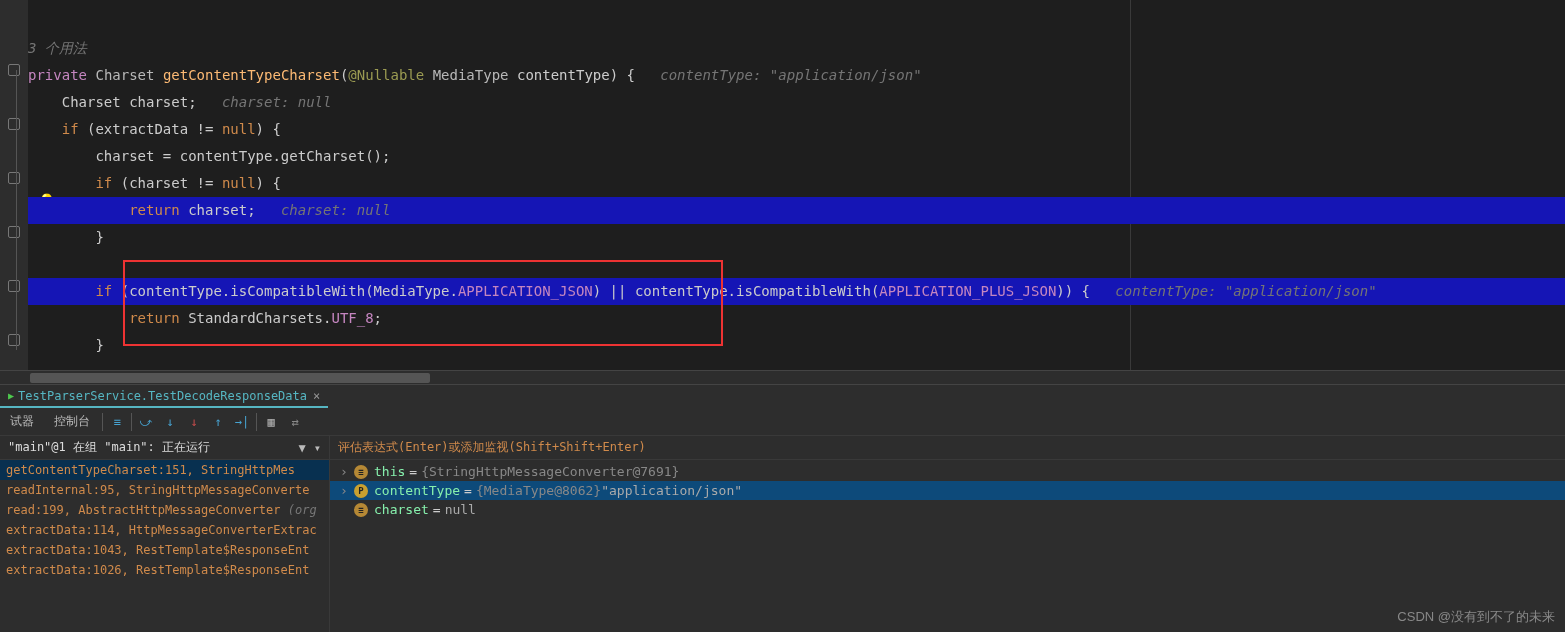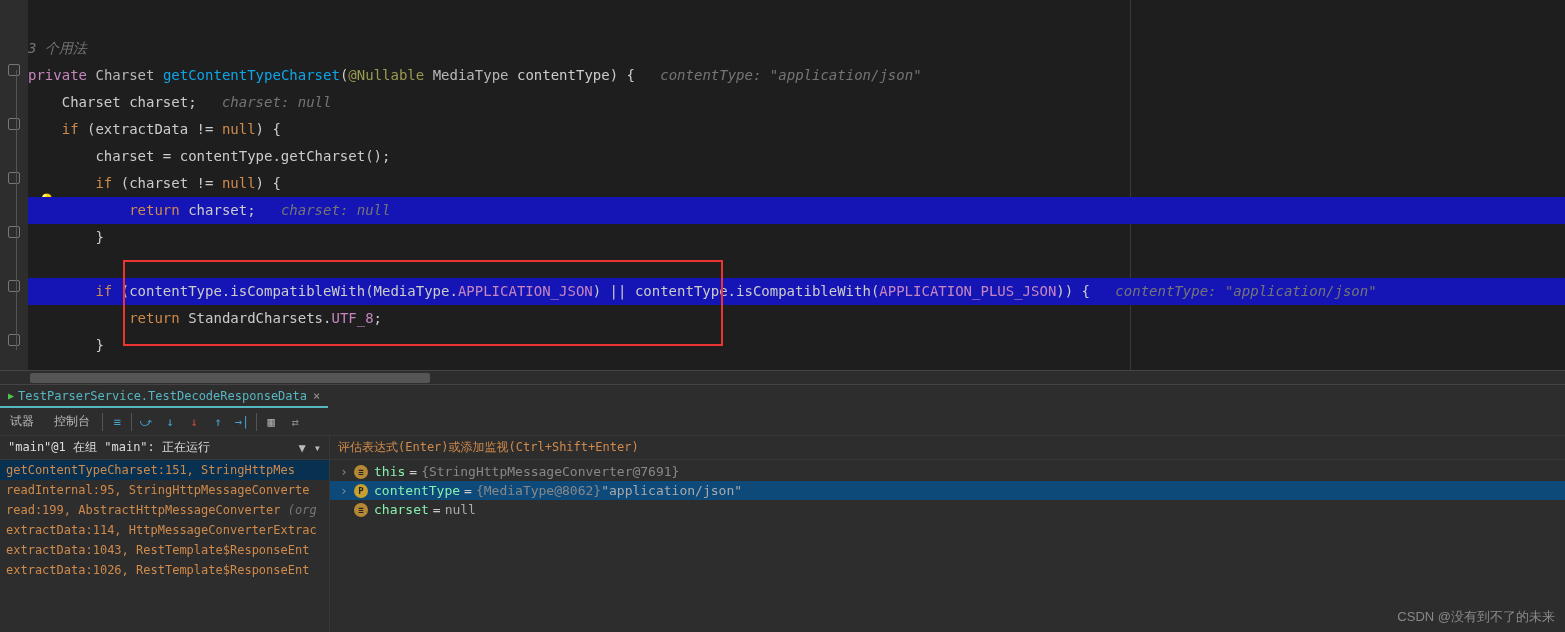--- a/index.html
+++ b/index.html
@@ -50,21 +50,21 @@
 .code-line {
   height: 27px;
   line-height: 27px;
   white-space: pre;
   position: relative;
 }
 .hint { color: #757575; font-style: italic; }
 .kw-private { color: #c586c0; }
 .kw-orange { color: #d08a4b; }
 .type { color: #b8b8b8; }
-.method { color: #0ea5e9; }
+.method { color: #fdba74; }
 .anno { color: #9b9b52; }
 .field { color: #c586c0; }
 .hl-blue { background: #1515b5; }
 .hl-blue2 { background: #1515b5; }
 .redbox {
   position: absolute;
   border: 2px solid #ee3333;
   pointer-events: none;
   left: 95px;
   top: 260px;
@@ -293,21 +293,21 @@
     </div>
     <div class="frame-item sel"><span>getContentTypeCharset:151, StringHttpMes</span></div>
     <div class="frame-item"><span>readInternal:95, StringHttpMessageConverte</span></div>
     <div class="frame-item"><span>read:199, AbstractHttpMessageConverter</span><span class="grey"> (org</span></div>
     <div class="frame-item"><span>extractData:114, HttpMessageConverterExtrac</span></div>
     <div class="frame-item"><span>extractData:1043, RestTemplate$ResponseEnt</span></div>
     <div class="frame-item"><span>extractData:1026, RestTemplate$ResponseEnt</span></div>
   </div>
   <div class="vars-panel">
     <div class="eval-input">
-      <span>评估表达式(Enter)或添加监视(Ctrl+Shift+Enter)</span>
+      <span>评估表达式(Enter)或添加监视(Shift+Shift+Enter)</span>
     </div>
     <div class="var-list">
       <div class="var-item">
         <span class="arrow">›</span>
         <span class="vicon orange">≡</span>
         <span class="var-name">this</span>
         <span class="var-eq">=</span>
         <span class="var-val">{StringHttpMessageConverter@7691}</span>
       </div>
       <div class="var-item sel">

